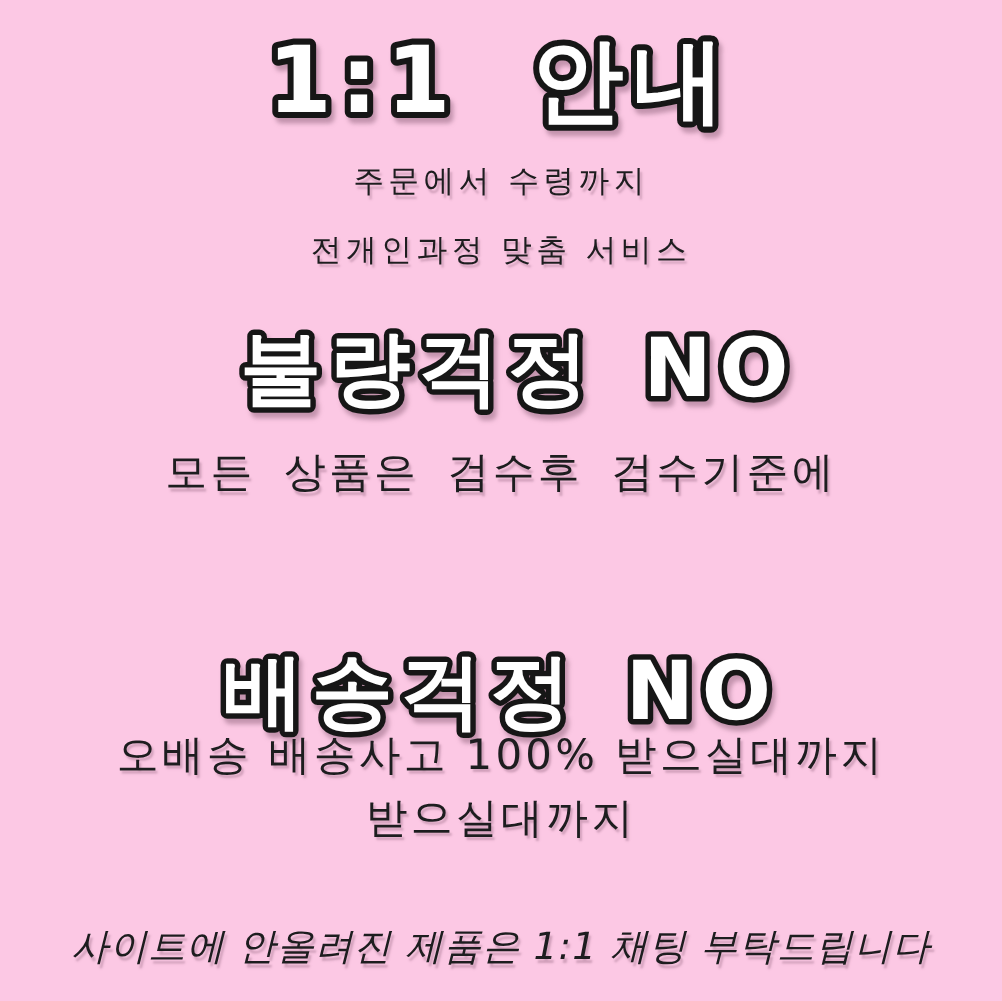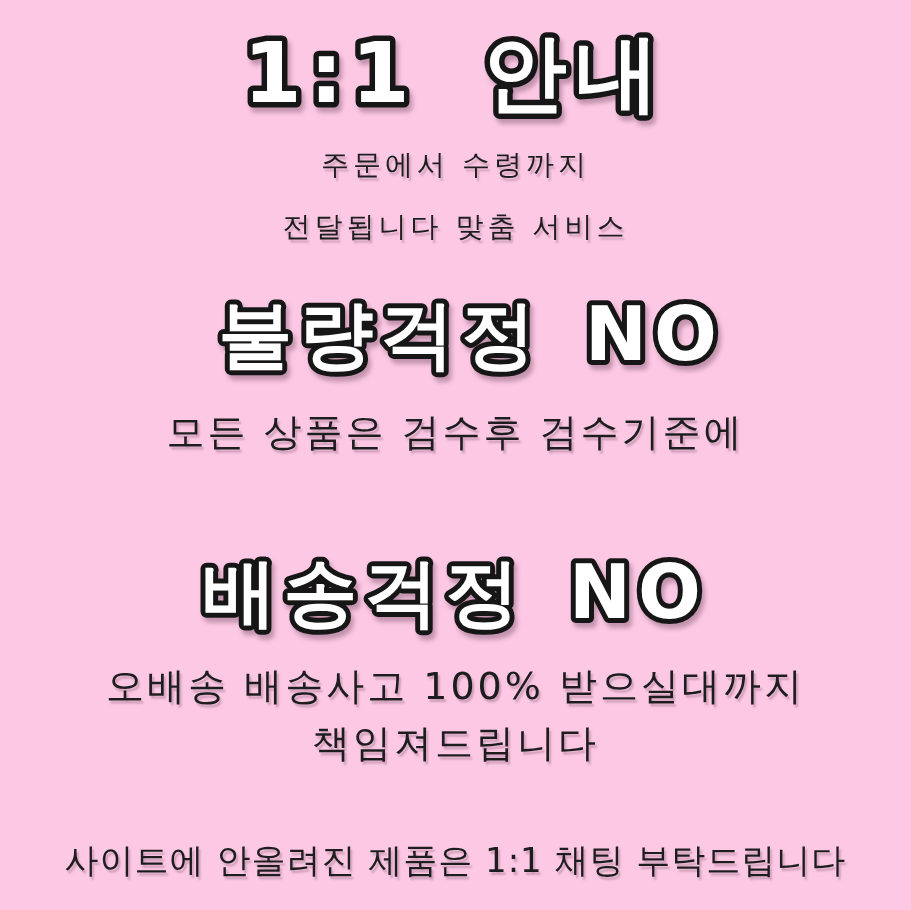--- a/index.html
+++ b/index.html
@@ -53,63 +53,64 @@
     top:134px;
     font-size:28px;
     line-height:62px;
     letter-spacing:4px;
   }
   .body-copy{
     font-size:38px;
     line-height:57px;
     letter-spacing:3px;
   }
-  .body-1{top:404px;}
+  .body-1{top:404px;font-family:Liberation Mono, monospace;}
   .body-2{top:658px;}
   .title-block{top:14px;}
   .heading-1{top:280px;margin-left:16px;}
-  .heading-2{top:538px;}
+  .heading-2{top:574px;}
   .footer-note{
     top:838px;
     font-size:34px;
     letter-spacing:1px;
+    font-style:italic;
   }
 </style>
 </head>
 <body>
 
 <div class="canvas">
 
   <div class="block title-block">
     <svg class="bubble-svg" width="911" height="118">
       <text class="bubble-text bubble-title" x="455" y="88" text-anchor="middle">1:1 안내</text>
     </svg>
   </div>
 
   <div class="block hand intro">
     <div>주문에서 수령까지</div>
-    <div>전달됩니다 맞춤 서비스</div>
+    <div>전개인과정 맞춤 서비스</div>
   </div>
 
   <div class="block heading-1">
     <svg class="bubble-svg" width="911" height="112">
       <text class="bubble-text bubble-heading" x="455" y="80" text-anchor="middle">불량걱정 NO</text>
     </svg>
   </div>
 
   <div class="block hand body-copy body-1">
     <div>모든 상품은 검수후 검수기준에</div>
   </div>
 
   <div class="block heading-2">
     <svg class="bubble-svg" width="911" height="112">
       <text class="bubble-text bubble-heading" x="455" y="80" text-anchor="middle">배송걱정 NO</text>
     </svg>
   </div>
 
   <div class="block hand body-copy body-2">
     <div>오배송 배송사고 100% 받으실대까지</div>
-    <div>책임져드립니다</div>
+    <div>받으실대까지</div>
   </div>
 
   <div class="block hand footer-note">사이트에 안올려진 제품은 1:1 채팅 부탁드립니다</div>
 
 </div>
 
 </body></html>

